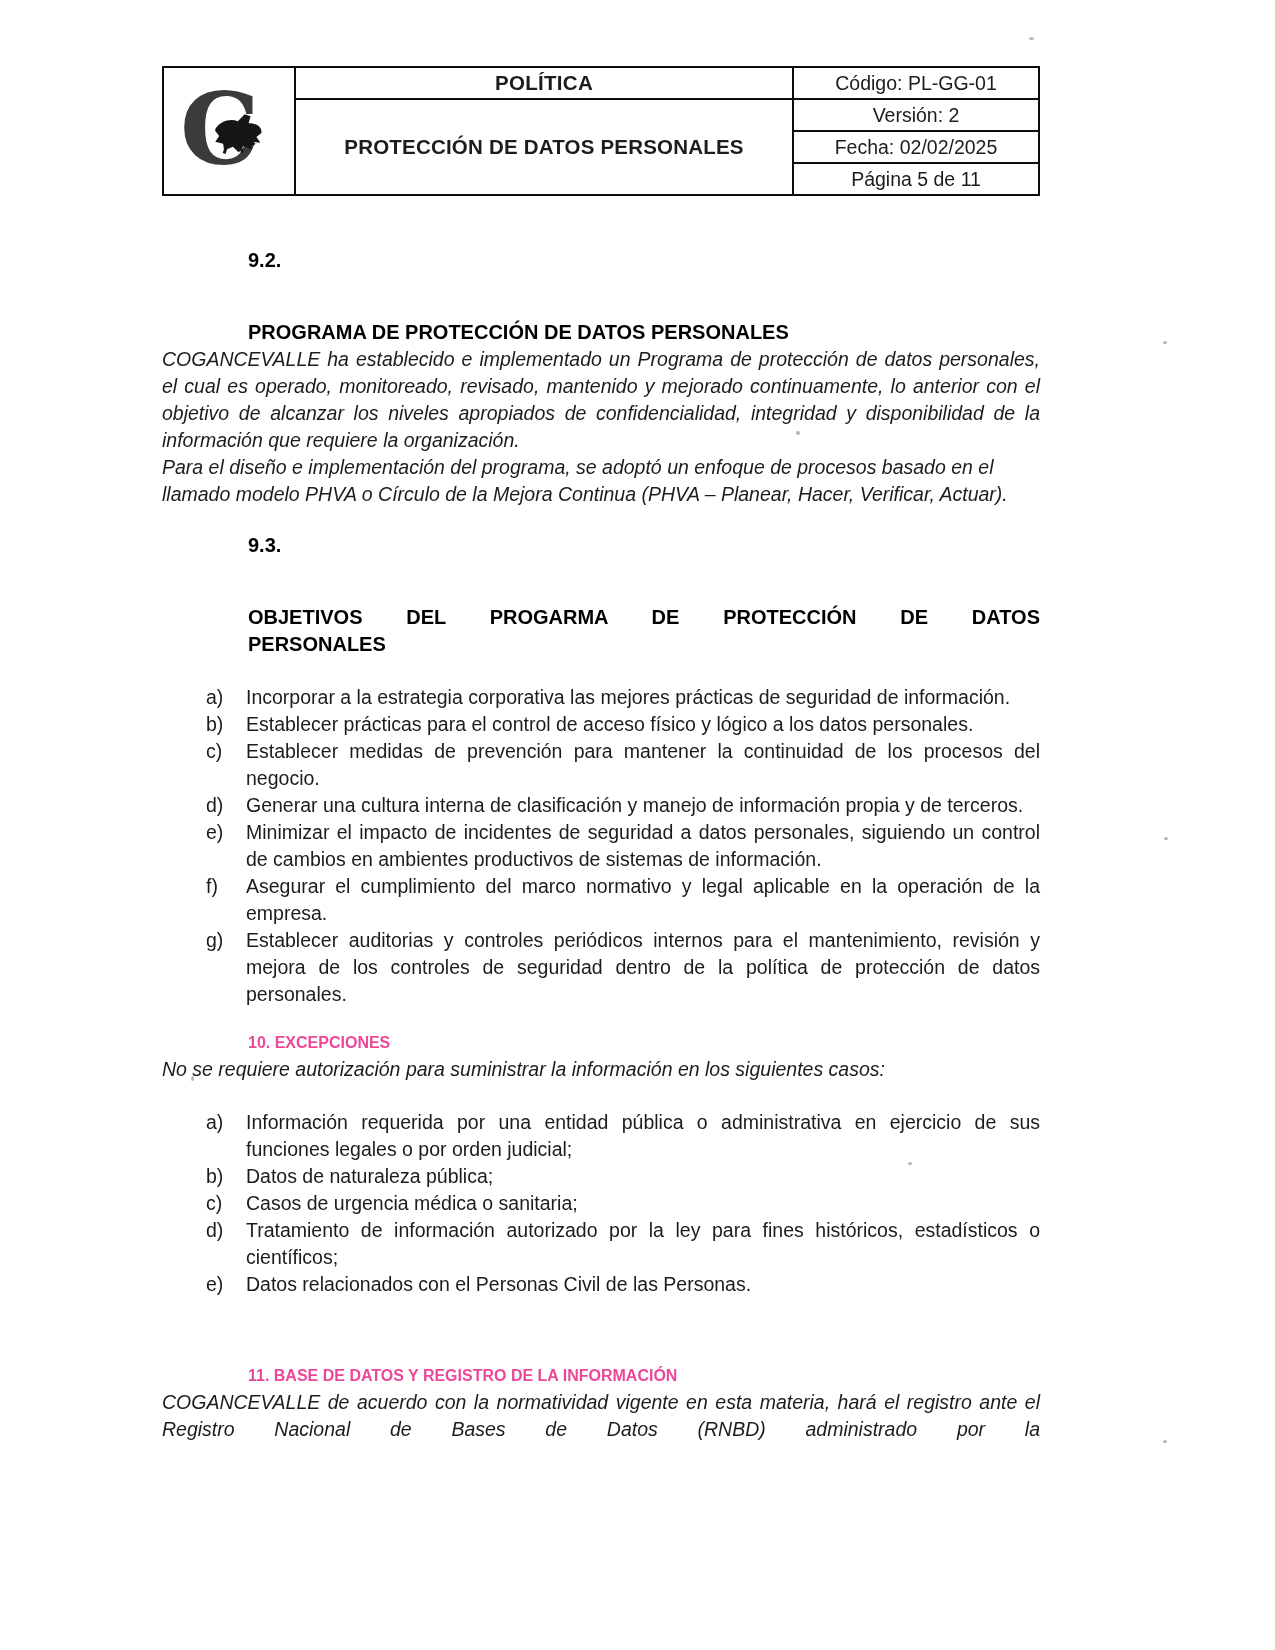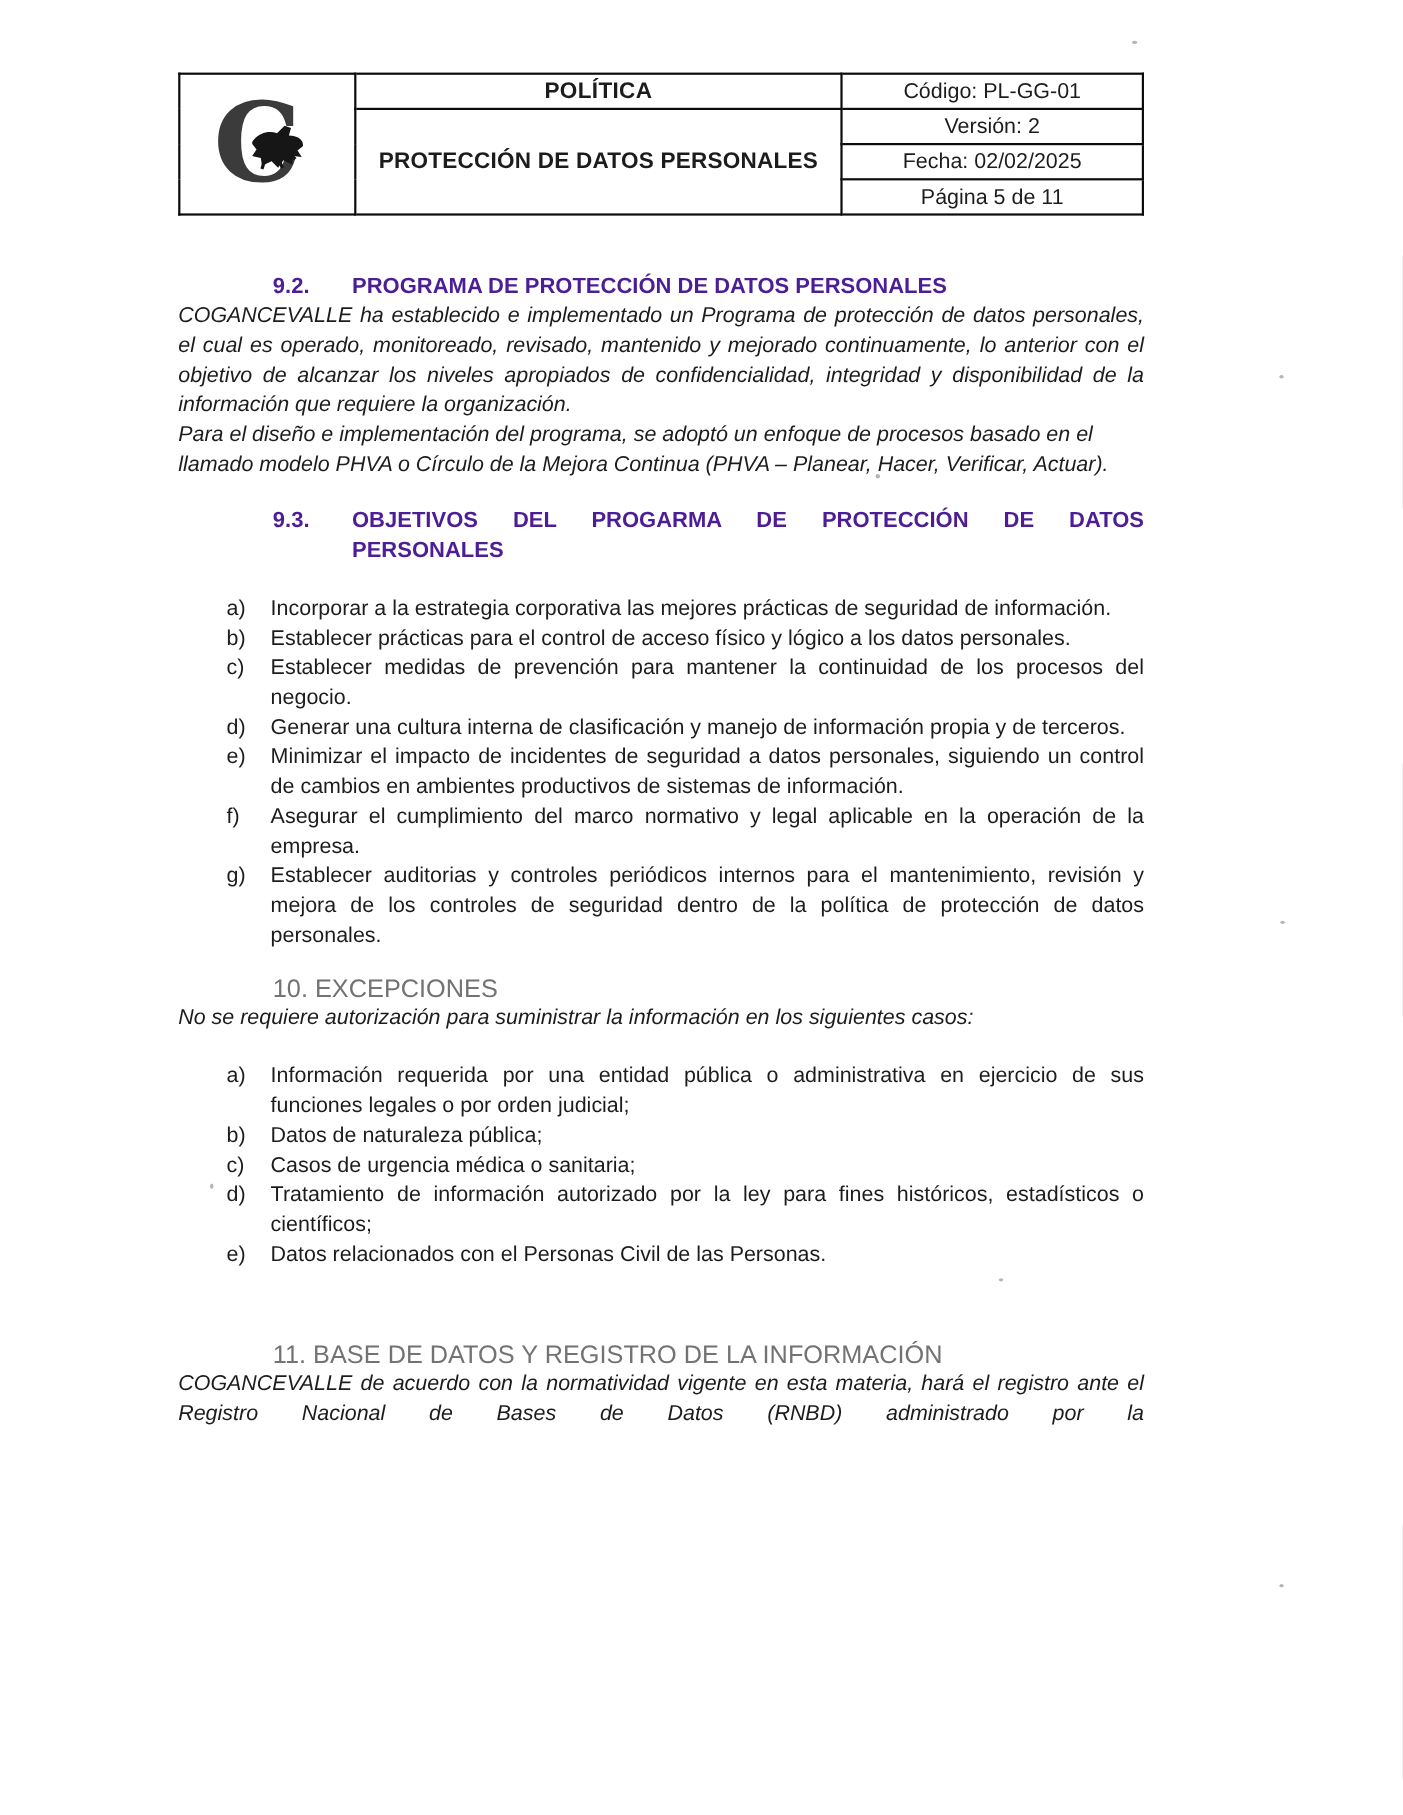--- a/index.html
+++ b/index.html
@@ -19,47 +19,48 @@
   }
   
   table.hdr{
     width:878px;
     margin-top:66px;
     border-collapse:collapse;
     table-layout:fixed;
   }
   table.hdr td{
     border:2.5px solid #0c0c0c;
-    padding:0 20px;
+    padding:0 6px;
     text-align:center;
     vertical-align:middle;
   }
   td.logo-cell{width:118px;height:124px;}
   td.type-cell{height:30px;font-weight:bold;font-size:20.5px;letter-spacing:.3px;}
   td.title-cell{font-weight:bold;font-size:20.5px;letter-spacing:.2px;border-radius:28px;}
   td.meta-cell{width:232px;height:30px;font-size:19.5px;white-space:nowrap;}
   .logo-wrap{position:relative;width:100px;height:98px;margin:0 auto;}
   
   .h-sec{
     display:flex;
     padding-left:86px;
     font-weight:bold;
     font-size:20px;
     line-height:27px;
-    color:#4c1d95;
+    color:#000000;
+    flex-direction:column;
   }
   .h-num{flex:0 0 72px;}
   .h-title{flex:1;}
   .h-line1{display:block;text-align:justify;text-align-last:justify;}
   .h-simple{
     padding-left:86px;
-    font-weight:normal;
-    font-size:23px;
-    line-height:27px;
-    color:#737373;
+    font-weight:bold;
+    font-size:16px;
+    line-height:27px;
+    color:#ec4899;
   }
   p.body{
     margin:0;
     font-size:19.5px;
     line-height:27px;
     font-style:italic;
   }
   .just{text-align:justify;}
   .just-last{text-align:justify;text-align-last:justify;}
   .olist{margin:0;}

